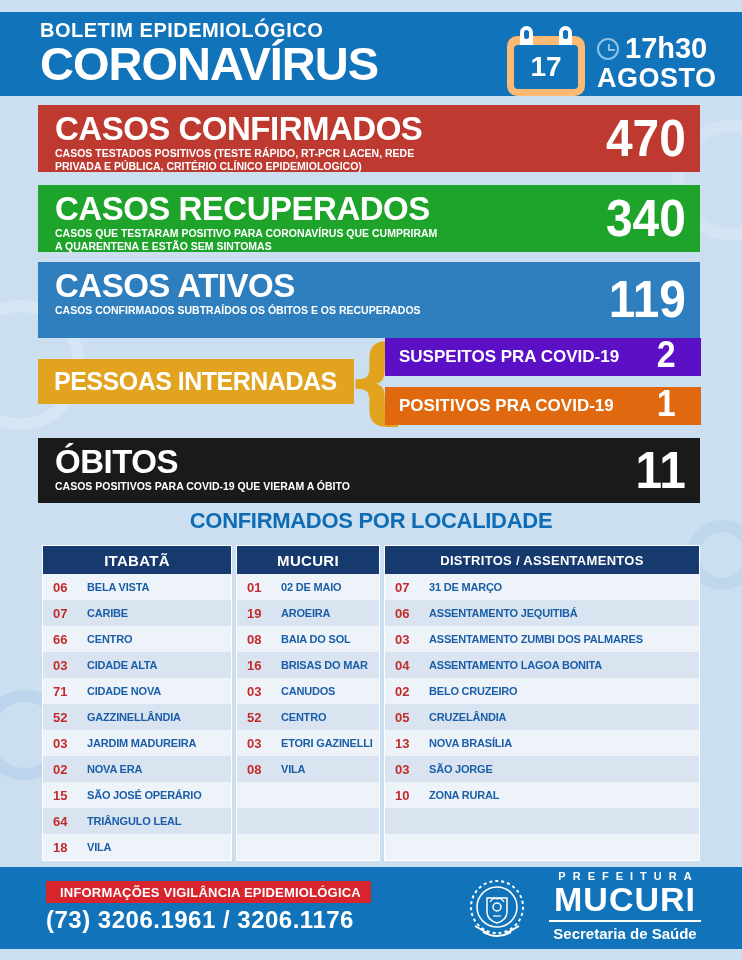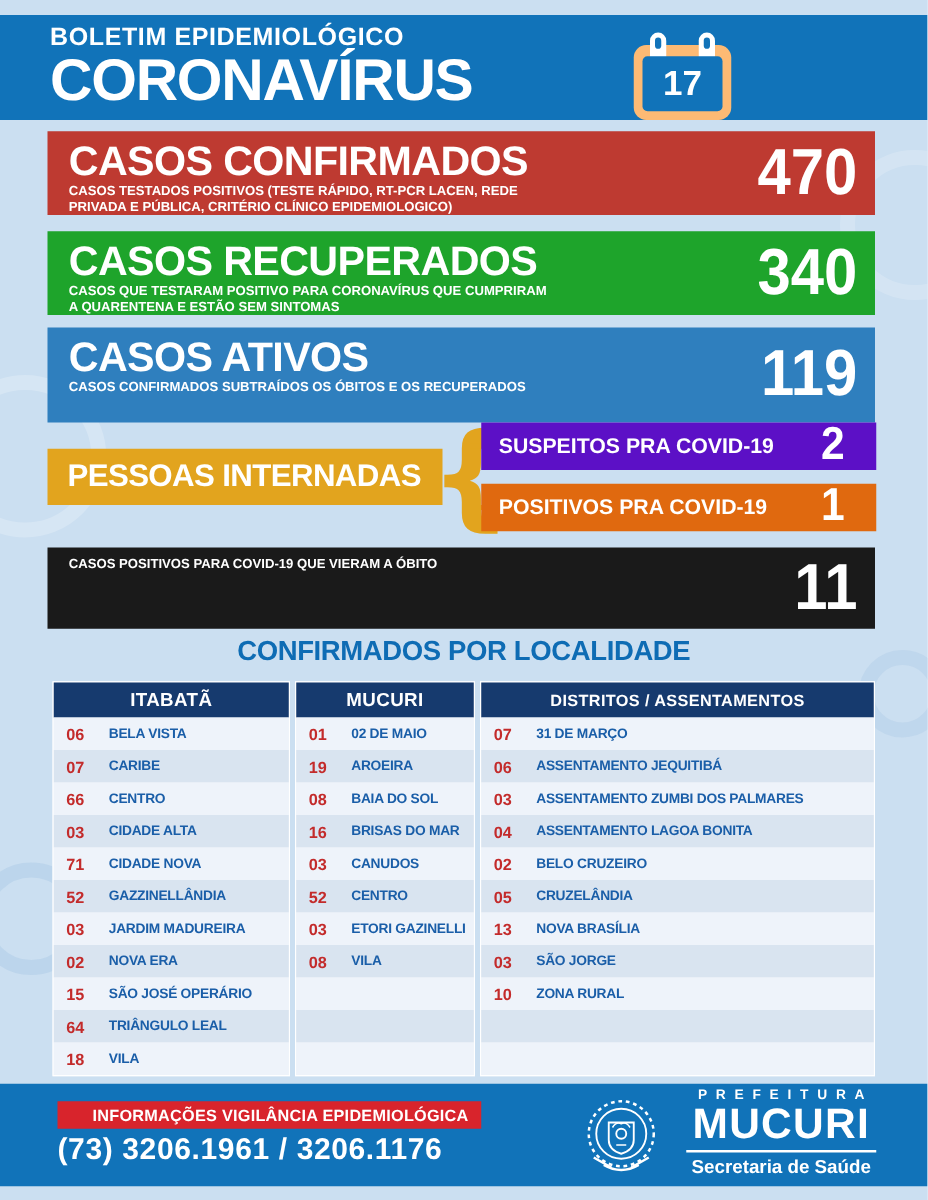--- a/index.html
+++ b/index.html
@@ -80,21 +80,21 @@
   .trow { height:26px; display:flex; align-items:center; padding-left:10px; background:#EEF3FA; }
   .trow.alt { background:#D9E4F0; }
   .tnum { color:#C32B2B; font-size:13px; font-weight:bold; width:24px; flex:0 0 24px; }
   .tname { color:#1A5EA8; font-size:11px; font-weight:bold; letter-spacing:-.2px;
            margin-left:10px; white-space:nowrap; }
 
   
   .footer { position:absolute; top:867px; left:0; width:742px; height:82px; background:#1173B9; }
   .info-block { position:absolute; left:46px; top:14px; }
   .info-badge { display:inline-block; background:#D8242C; color:#fff; font-size:13px;
-                font-weight:bold; padding:4px 10px 3px 28px; letter-spacing:.2px; }
+                font-weight:bold; padding:4px 10px 3px 14px; letter-spacing:.2px; }
   .phones { color:#fff; font-size:24px; font-weight:bold; margin-top:3px; letter-spacing:.5px; }
   .crest { position:absolute; left:463px; top:7px; }
   .org { position:absolute; left:545px; top:3px; color:#fff; width:160px; text-align:center; }
   .org-kicker { font-size:11px; font-weight:bold; letter-spacing:7px; text-indent:7px; }
   .org-name { font-size:34px; font-weight:bold; letter-spacing:1px; line-height:1.05; }
   .org-rule { border:none; border-top:2px solid #fff; margin:2px 4px 3px 4px; }
   .org-sub { font-size:15px; font-weight:bold; }
 </style>
 </head>
 <body>
@@ -108,20 +108,27 @@
   <div class="header">
     <div class="header-text">
       <div class="kicker">BOLETIM EPIDEMIOLÓGICO</div>
       <div class="big-title">CORONAVÍRUS</div>
     </div>
     <div class="calendar">
       <div class="ring r1"></div>
       <div class="ring r2"></div>
       <div class="cal-inner">17</div>
     </div>
+    <div class="when">
+      <div class="time-row">
+        <span class="clock"></span>
+        <span class="time-txt">17h30</span>
+      </div>
+      <div class="month-txt">AGOSTO</div>
+    </div>
   </div>
 
   <div class="bar" id="bar-confirmados">
     <div class="bar-pad">
       <div class="bar-title">CASOS CONFIRMADOS</div>
       <div class="bar-sub">CASOS TESTADOS POSITIVOS (TESTE RÁPIDO, RT-PCR LACEN, REDE
 PRIVADA E PÚBLICA, CRITÉRIO CLÍNICO EPIDEMIOLOGICO)</div>
     </div>
     <div class="bar-value">470</div>
   </div>
@@ -153,20 +160,21 @@
       <span class="int-val">2</span>
     </div>
     <div class="int-item" id="int-positivos">
       <span class="int-txt">POSITIVOS PRA COVID-19</span>
       <span class="int-val">1</span>
     </div>
   </div>
 
   <div class="bar" id="bar-obitos">
     <div class="bar-pad">
+      <div class="bar-title">ÓBITOS</div>
       <div class="bar-sub">CASOS POSITIVOS PARA COVID-19 QUE VIERAM A ÓBITO</div>
     </div>
     <div class="bar-value">11</div>
   </div>
 
   <div class="loc-heading">CONFIRMADOS POR LOCALIDADE</div>
   <div class="table">
     <div class="tcol w1">
       <div class="thead">ITABATÃ</div>
       <div class="tbody">

